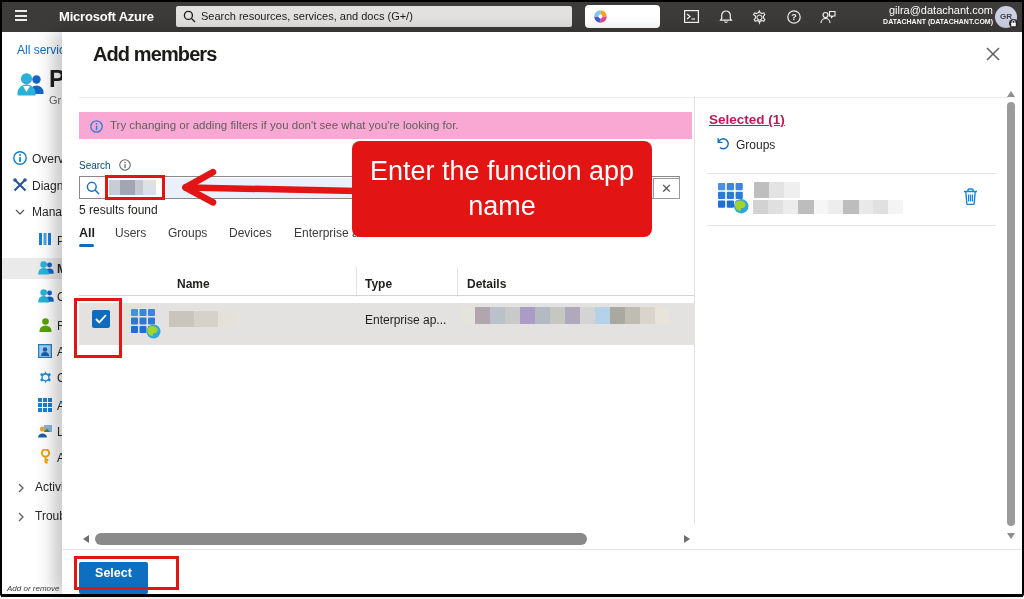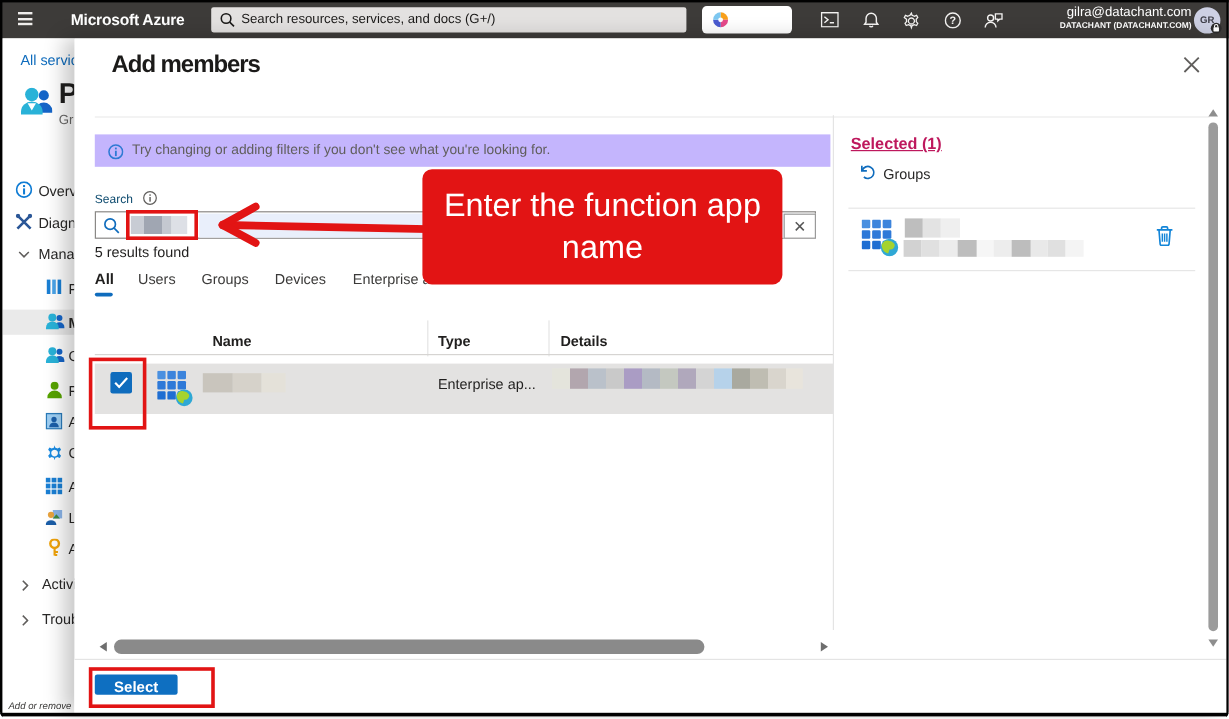--- a/index.html
+++ b/index.html
@@ -33,21 +33,21 @@
   .sidebar { position:absolute; left:2px; top:32px; width:60px; height:562px; background:#fff; overflow:hidden; }
   .side-item { position:absolute; left:0; width:300px; font-size:12px; color:#292827; white-space:nowrap; }
   
   .overlay { position:absolute; left:62px; top:32px; width:960px; height:562px; background:#fff;
     box-shadow:-9px 0 16px rgba(0,0,0,0.22); }
   .ov-title { position:absolute; left:31px; top:11px; font-size:20px; font-weight:600; letter-spacing:-0.9px; color:#1b1a19; }
   .ov-close { position:absolute; left:924px; top:15px; width:14px; height:14px; }
   .hdiv { position:absolute; background:#ececec; height:1px; }
   .vdiv { position:absolute; background:#e4e4e4; width:1px; }
   
-  .infobar { position:absolute; left:17px; top:80px; width:613px; height:27px; background:#c4b5fd;
+  .infobar { position:absolute; left:17px; top:80px; width:613px; height:27px; background:#f9a8d4;
     font-size:11.5px; color:#605e5c; }
   .infobar .txt { position:absolute; left:31px; top:7px; }
   
   .slabel { position:absolute; left:17px; top:127px; font-size:10px; color:#0c4a6e; }
   .sinput { position:absolute; left:17px; top:144px; width:601px; height:23px; background:#fff;
     border:1px solid #8a8886; }
   .sel-hl { position:absolute; left:86px; top:1px; width:495px; height:20px; background:#e9effb; }
   .xbtn { position:absolute; left:591px; top:146px; width:27px; height:21px; background:#fff;
     border:1px solid #9a9a9a; color:#565656; text-align:center; font-size:13px; line-height:19px; }
   .results { position:absolute; left:17px; top:171px; font-size:12px; color:#201f1e; }
@@ -58,21 +58,21 @@
   
   .th { position:absolute; top:245px; font-size:12px; font-weight:bold; color:#201f1e; }
   .trow { position:absolute; left:17px; top:271px; width:616px; height:42px; background:#e3e2e1;text-align:center; }
   .checkbox { position:absolute; left:13px; top:7px; width:18px; height:18px; background:#0f6cbd;
     border-radius:2px; }
   
   .rp-title { position:absolute; left:647px; top:80px; font-size:13.5px; font-weight:bold; color:#be185d;text-decoration:underline; }
   .rp-reset { position:absolute; left:674px; top:106px; font-size:12px; color:#292827; }
   
   .footer { position:absolute; left:0px; top:517px; width:960px; height:45px; background:#fff; border-top:1px solid #e4e4e4; }
-  .selbtn { position:absolute; left:17px; top:12px; width:69px; height:17px; background:#0e6fc1;
+  .selbtn { position:absolute; left:17px; top:12px; width:69px; height:32px; background:#0e6fc1;
     border-radius:2px; color:#fff; font-size:12.5px; font-weight:bold; text-align:center; line-height:22px; }
   
   .redrect { position:absolute; border:3px solid #e21414; }
   .redbox { position:absolute; left:352px; top:141px; width:300px; height:96px; background:#e21414;
     border-radius:8px; color:#fff; font-size:27px; text-align:center; line-height:35px; padding-top:13px; }
 </style>
 </head>
 <body>
 <div class="frame">
 

